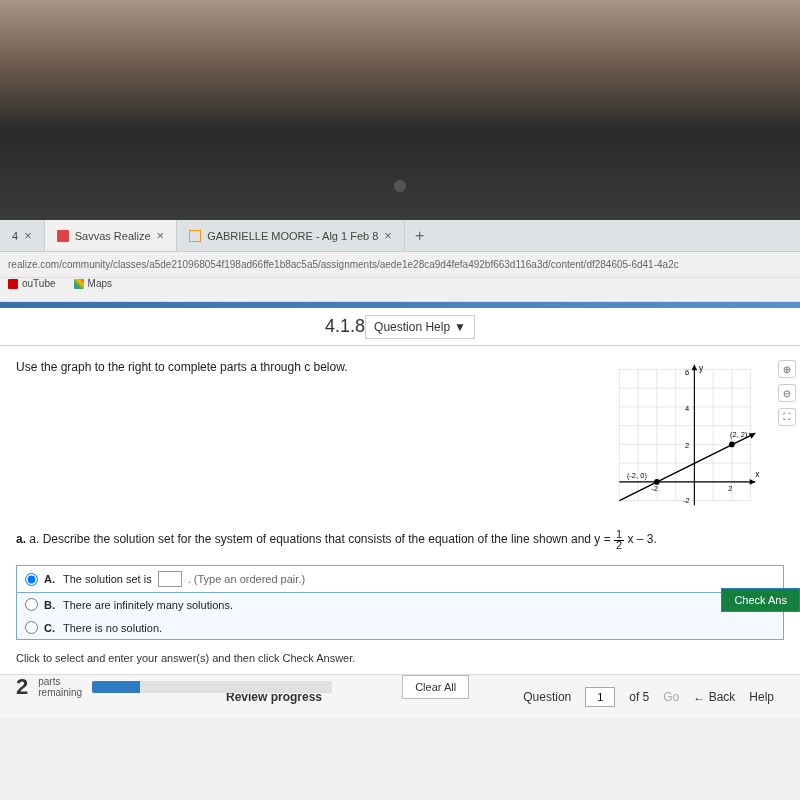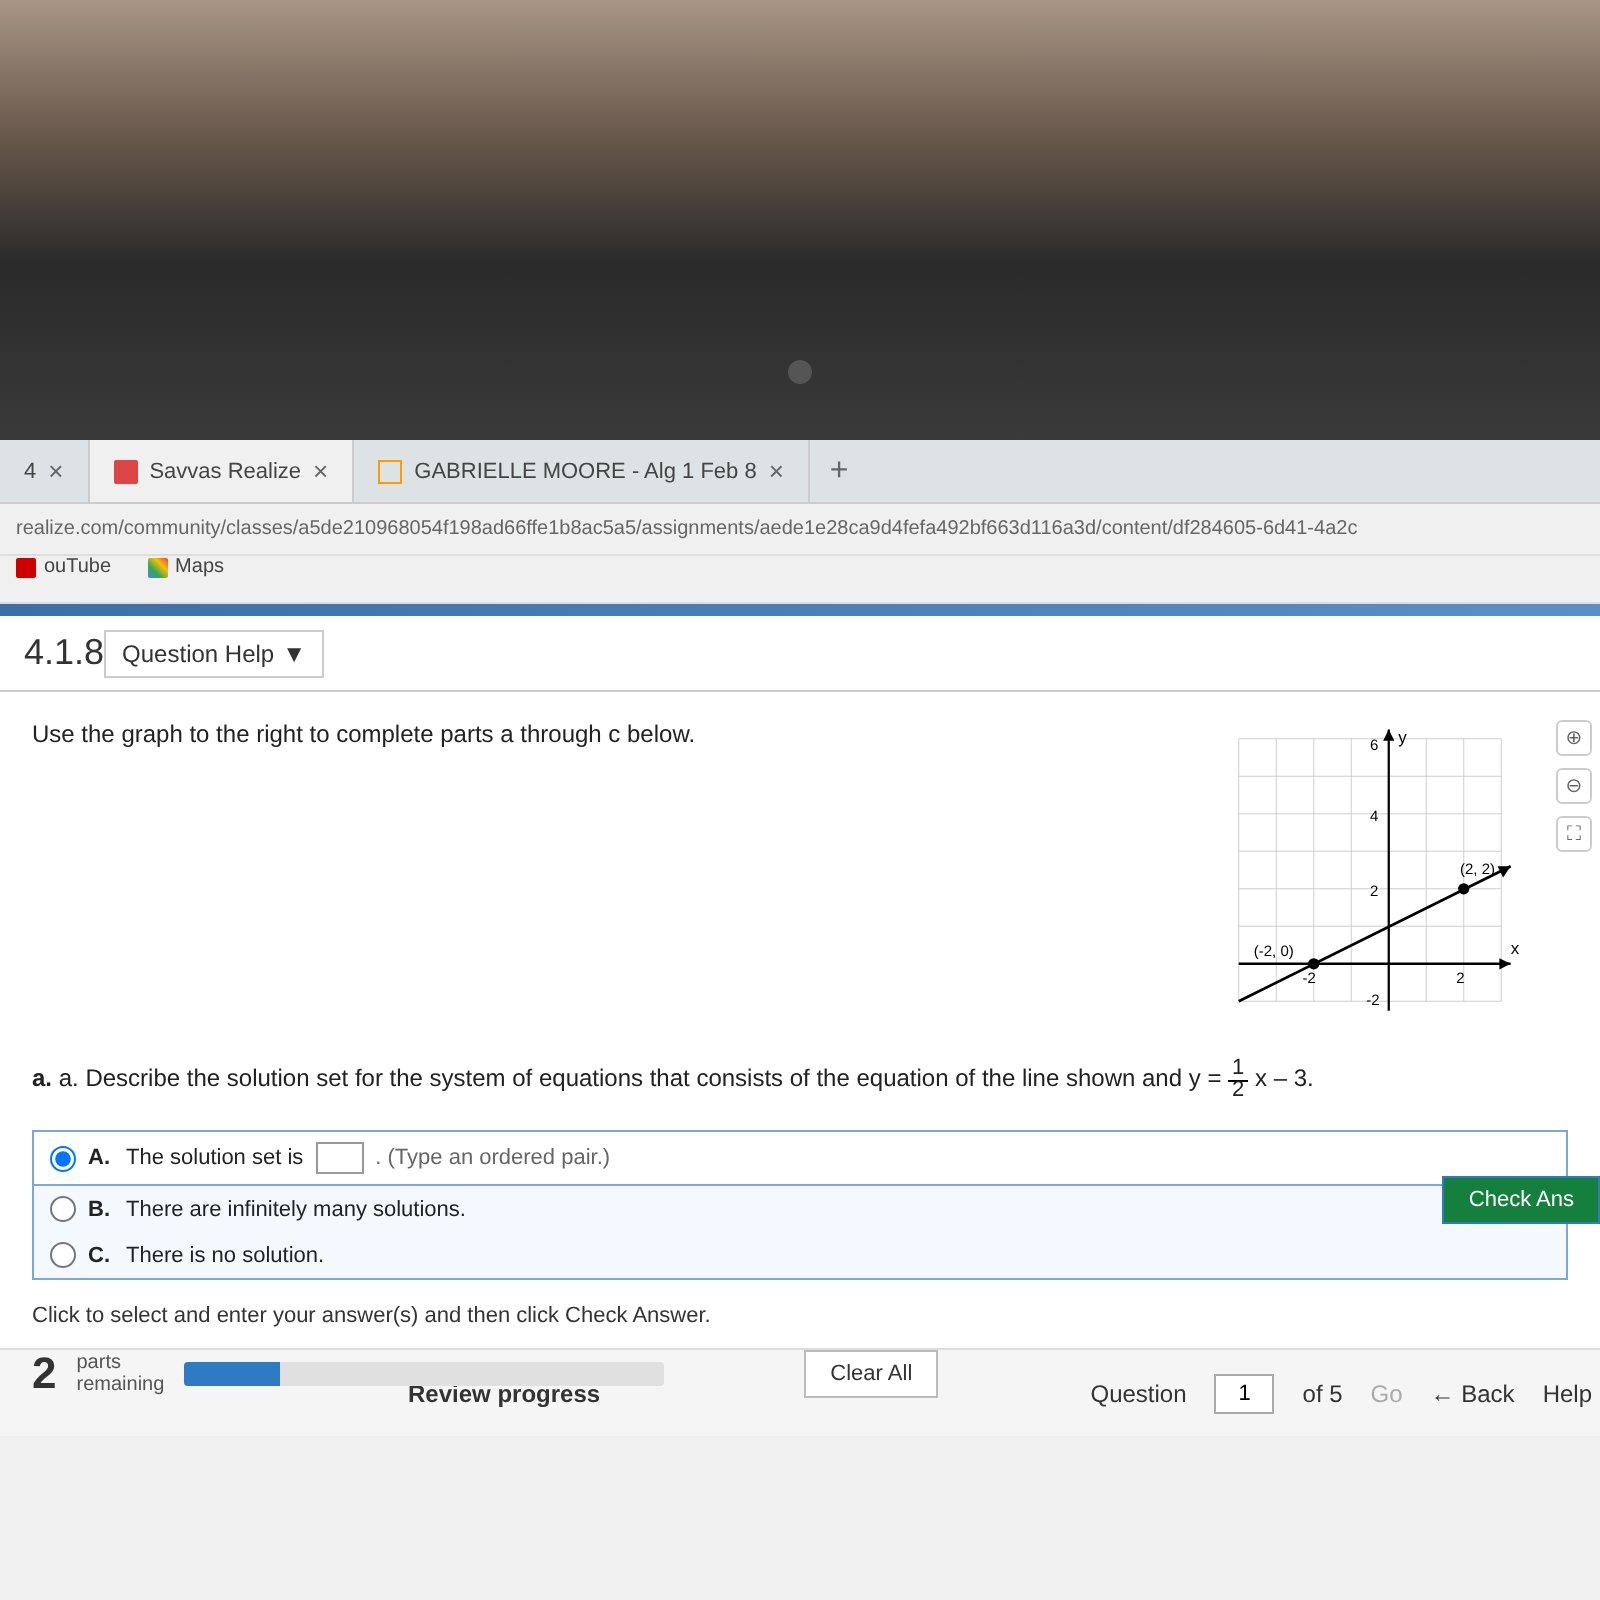--- a/index.html
+++ b/index.html
@@ -12,21 +12,21 @@
 .tab.active{background:#f0f0f0}
 .tab-close{font-size:13px;color:#666;cursor:pointer}
 .tab-add{padding:0 10px;font-size:16px;color:#666;cursor:pointer}
 .tab-icon{width:12px;height:12px;display:inline-block}
 .addr{height:26px;background:#f0f0f0;border-bottom:1px solid #ddd;display:flex;align-items:center;padding:0 8px;font-size:10px;color:#666;overflow:hidden;white-space:nowrap}
 .bookmarks{height:24px;background:#f0f0f0;border-bottom:1px solid #ddd;display:flex;align-items:flex-start;padding:0 8px;gap:18px;font-size:10px;color:#444}
 .bm{display:flex;align-items:center;gap:4px;cursor:pointer}
 .bm-icon{width:10px;height:10px;display:inline-block}
 .page-head{height:30px;background:#f5f5f5;border-bottom:1px solid #ddd;display:flex;align-items:center;padding:0 10px;font-size:12px;color:#333}
 .blue-bar{height:6px;background:linear-gradient(90deg,#3a6fa8,#5a8fc8)}
-.qhead{height:38px;background:#fff;border-bottom:1px solid #ccc;display:flex;align-items:center;justify-content:flex-start;padding:0 12px}
+.qhead{height:38px;background:#fff;border-bottom:1px solid #ccc;display:flex;align-items:center;justify-content:center;padding:0 12px}
 .qnum{font-size:18px;color:#333}
 .qhelp{font-size:12px;color:#333;border:1px solid #ccc;padding:4px 8px;display:flex;align-items:center;gap:4px;cursor:pointer}
 .content{background:#fff;padding:14px 16px 8px;position:relative;height:328px}
 .instr{font-size:12px;color:#222;margin-bottom:8px}
 .graph-wrap{position:absolute;right:40px;top:14px;width:150px;height:150px}
 .graph-wrap svg{width:100%;height:100%}
 .side-icons{position:absolute;right:4px;top:14px;display:flex;flex-direction:column;gap:6px}
 .side-ic{width:18px;height:18px;border:1px solid #ccc;border-radius:3px;display:flex;align-items:center;justify-content:center;font-size:10px;color:#666;cursor:pointer;background:#fff}
 .part-a{margin-top:155px;font-size:12px;color:#222}
 .part-a .frac{display:inline-block;vertical-align:middle;text-align:center;font-size:11px;line-height:1}
@@ -39,21 +39,21 @@
 .opt .fillbox{display:inline-block;width:24px;height:16px;border:1px solid #999;background:#fff;vertical-align:middle}
 .opt .hint{color:#666}
 .click-note{font-size:11px;color:#333;margin-top:12px}
 .prog-row{display:flex;align-items:center;gap:10px;margin-top:10px}
 .prog-num{font-size:22px;font-weight:bold;color:#333}
 .prog-txt{font-size:10px;color:#555;line-height:1.1}
 .prog-bar{width:240px;height:12px;background:#e0e0e0;border-radius:2px;position:relative;overflow:hidden}
 .prog-fill{position:absolute;left:0;top:0;height:100%;width:20%;background:#2e7bc4}
 .btn{border:1px solid #bbb;background:#fff;padding:5px 12px;font-size:11px;color:#333;cursor:pointer}
 .btn.primary{background:#15803d;color:#fff;border-color:#2e7bc4}
-.nav-row{height:44px;background:#f5f5f5;border-top:1px solid #ddd;display:flex;align-items:center;justify-content:flex-end;gap:14px;padding:0 4px;font-size:12px;color:#333}
+.nav-row{height:44px;background:#f5f5f5;border-top:1px solid #ddd;display:flex;align-items:center;justify-content:flex-end;gap:14px;padding:0 26px;font-size:12px;color:#333}
 .nav-row .rev{margin-right:auto;margin-left:200px;font-weight:bold}
 .nav-row input{width:30px;height:20px;text-align:center;border:1px solid #aaa;font-size:11px}
 .nav-row .go{color:#aaa}
 .nav-row .navbtn{cursor:pointer;color:#333}
 .checkans{position:absolute;right:0;bottom:62px}
 </style>
 </head>
 <body>
 
 <div class="photo-top"></div>

